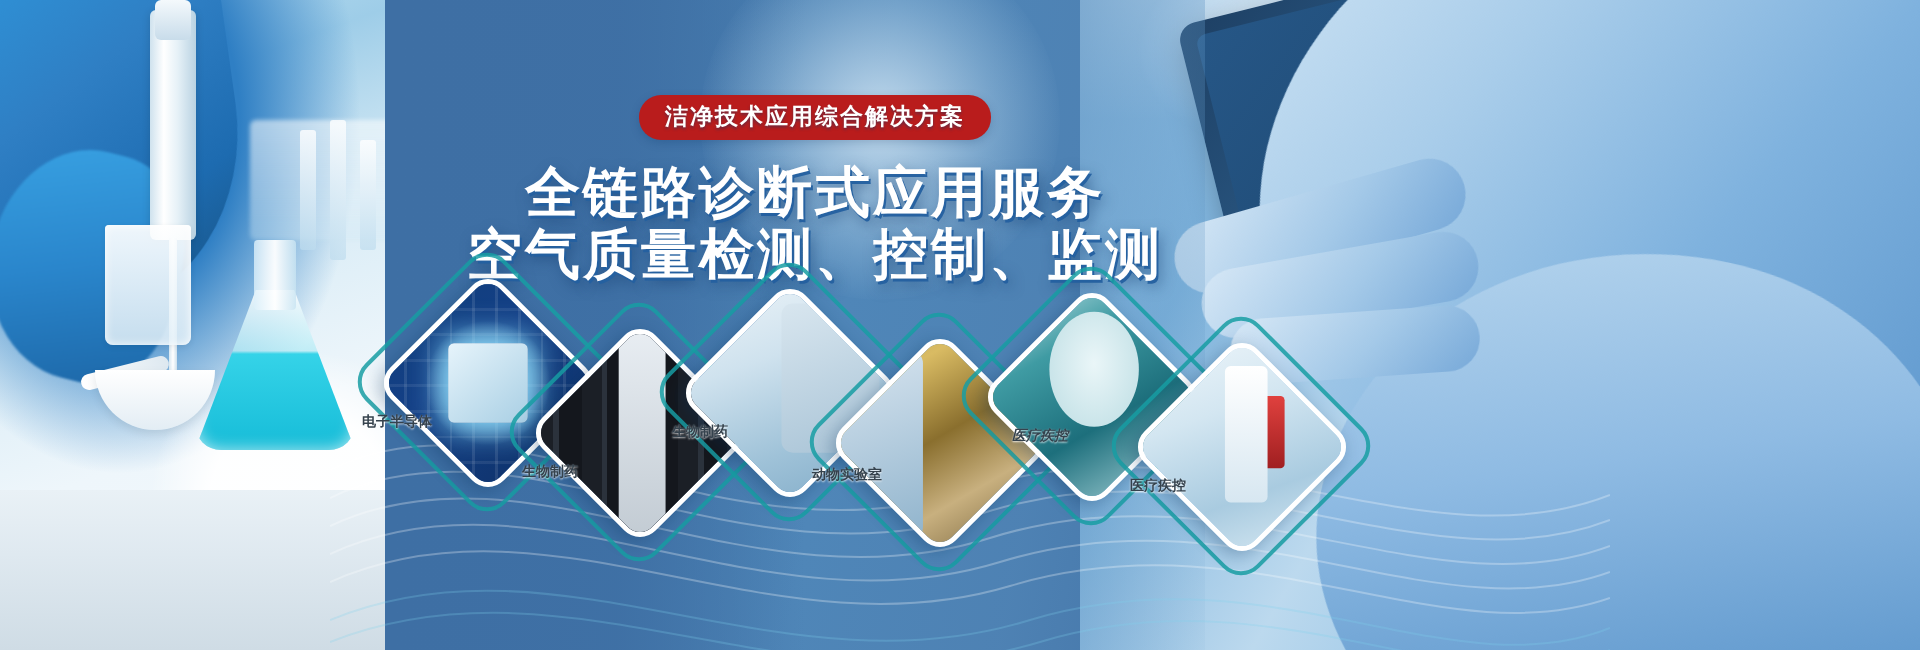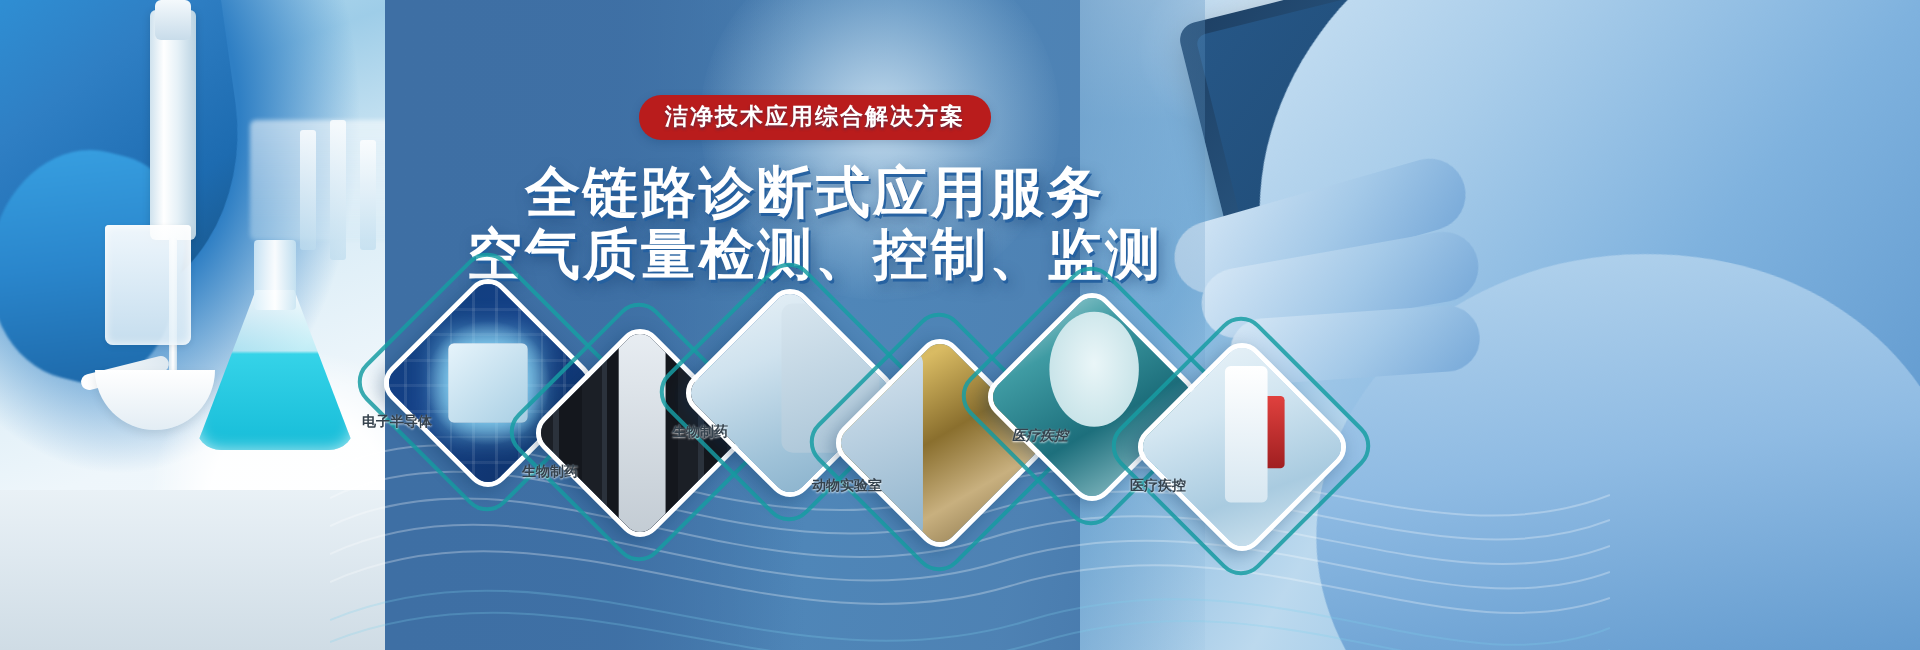--- a/index.html
+++ b/index.html
@@ -205,21 +205,21 @@
     <div class="ribbon" style="left:390px;top:8px;"></div>
     <div class="card" style="left:410px;top:28px;">
       <div class="inner art-pharma"></div>
     </div>
     <div class="card-label" style="left:372px;top:138px;">生物制药</div>
 
     <div class="ribbon" style="left:540px;top:58px;"></div>
     <div class="card" style="left:560px;top:78px;">
       <div class="inner art-animal"></div>
     </div>
-    <div class="card-label" style="left:512px;top:192px;">动物实验室</div>
+    <div class="card-label" style="left:512px;top:181px;">动物实验室</div>
 
     <div class="ribbon" style="left:692px;top:12px;"></div>
     <div class="card" style="left:712px;top:32px;">
       <div class="inner art-medical"></div>
     </div>
     <div class="card-label" style="left:712px;top:142px;font-style:italic;">医疗疾控</div>
 
     <div class="ribbon" style="left:842px;top:62px;"></div>
     <div class="card" style="left:862px;top:82px;">
       <div class="inner art-research"></div>

